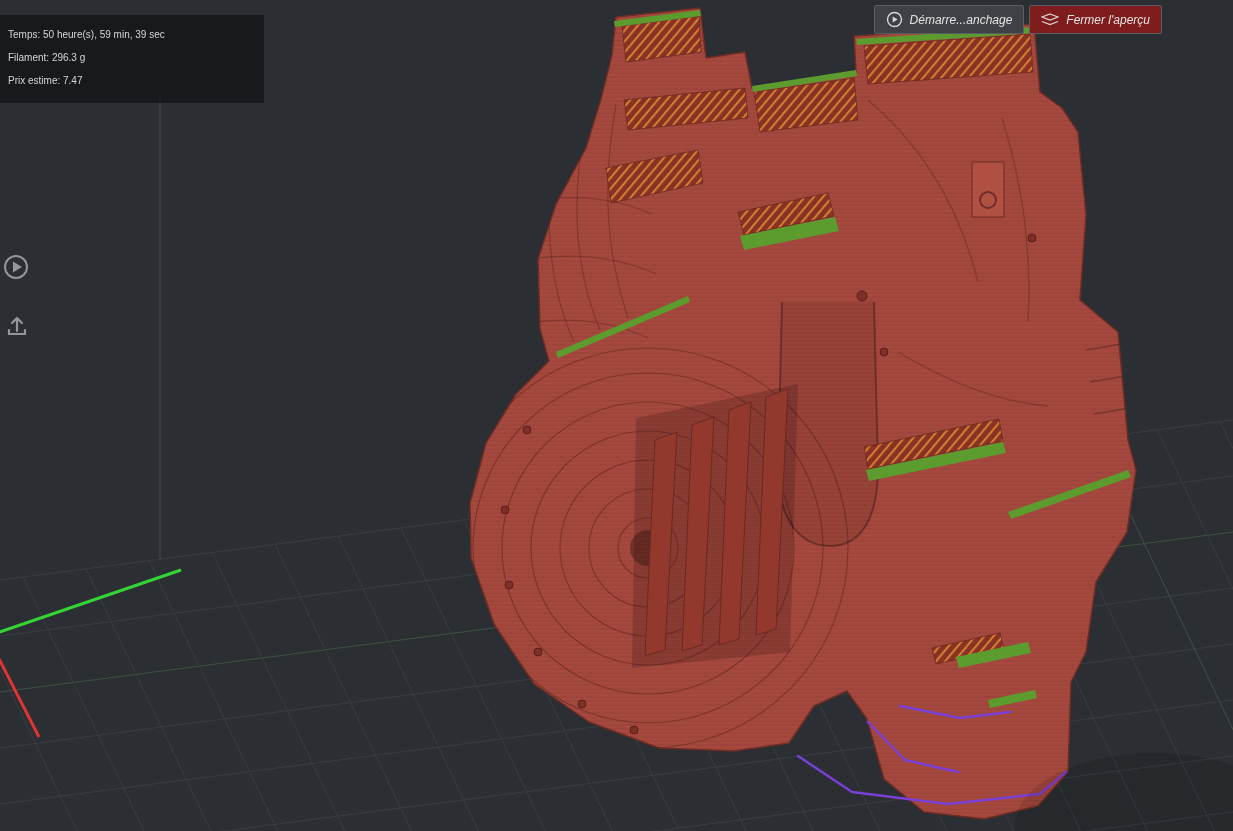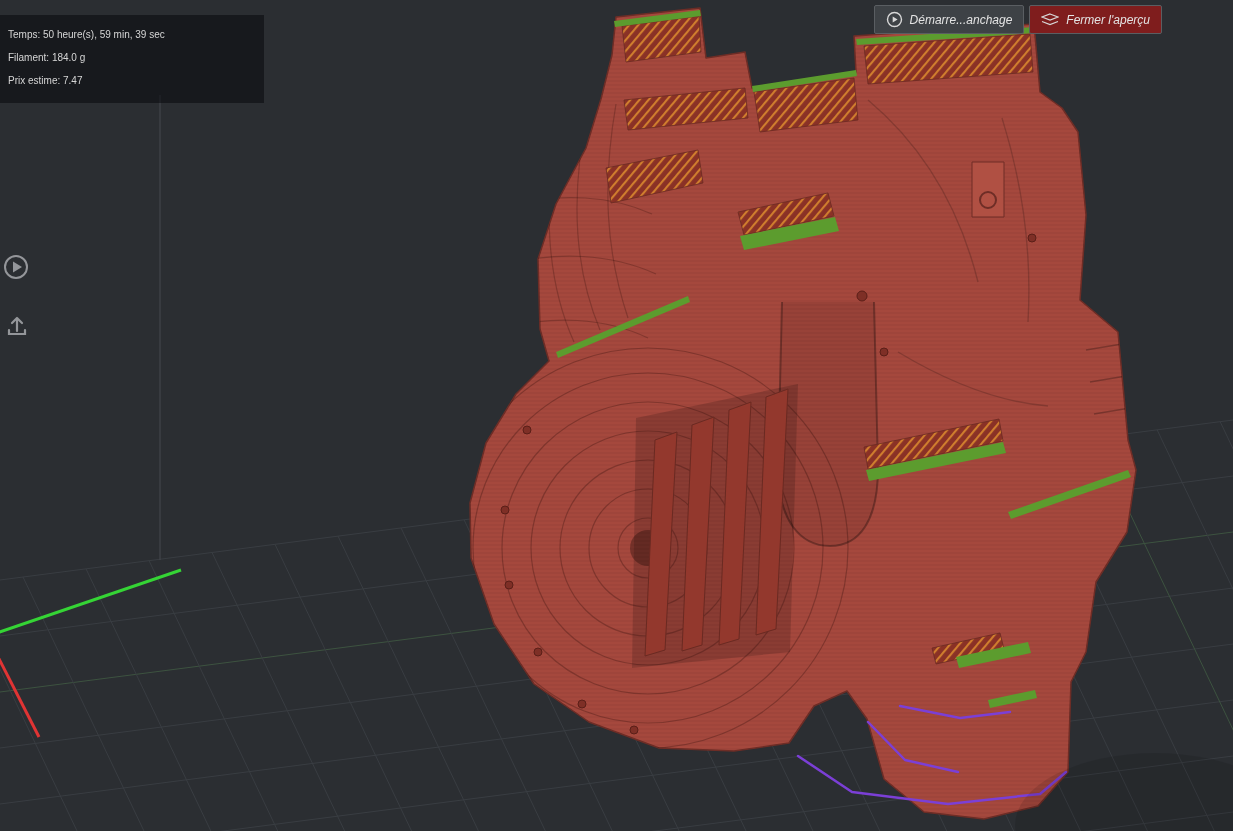--- a/index.html
+++ b/index.html
@@ -183,21 +183,21 @@
           <circle cx="884" cy="352" r="4"></circle>
         <circle cx="1032" cy="238" r="4"></circle>
       </g>
     </g>
 
     <ellipse cx="1155" cy="825" rx="140" ry="72" fill="rgba(0,0,0,0.10)"></ellipse>
   </svg>
 
   <div class="stats">
     <span>Temps: 50 heure(s), 59 min, 39 sec</span>
-    <span>Filament: 184.0 g</span>
+    <span>Filament: 296.3 g</span>
     <span>Prix estime: 7.47</span>
   </div>
 
   <div class="toolbar">
     <button class="tb-btn">
       <svg width="17" height="17" viewBox="0 0 17 17">
         <circle cx="8.5" cy="8.5" r="7" fill="none" stroke="#d8d8d8" stroke-width="1.4"></circle>
         <path d="M6.7,5.4 L11.6,8.5 L6.7,11.6 Z" fill="#d8d8d8"></path>
       </svg>
       <span>Démarre...anchage</span>

